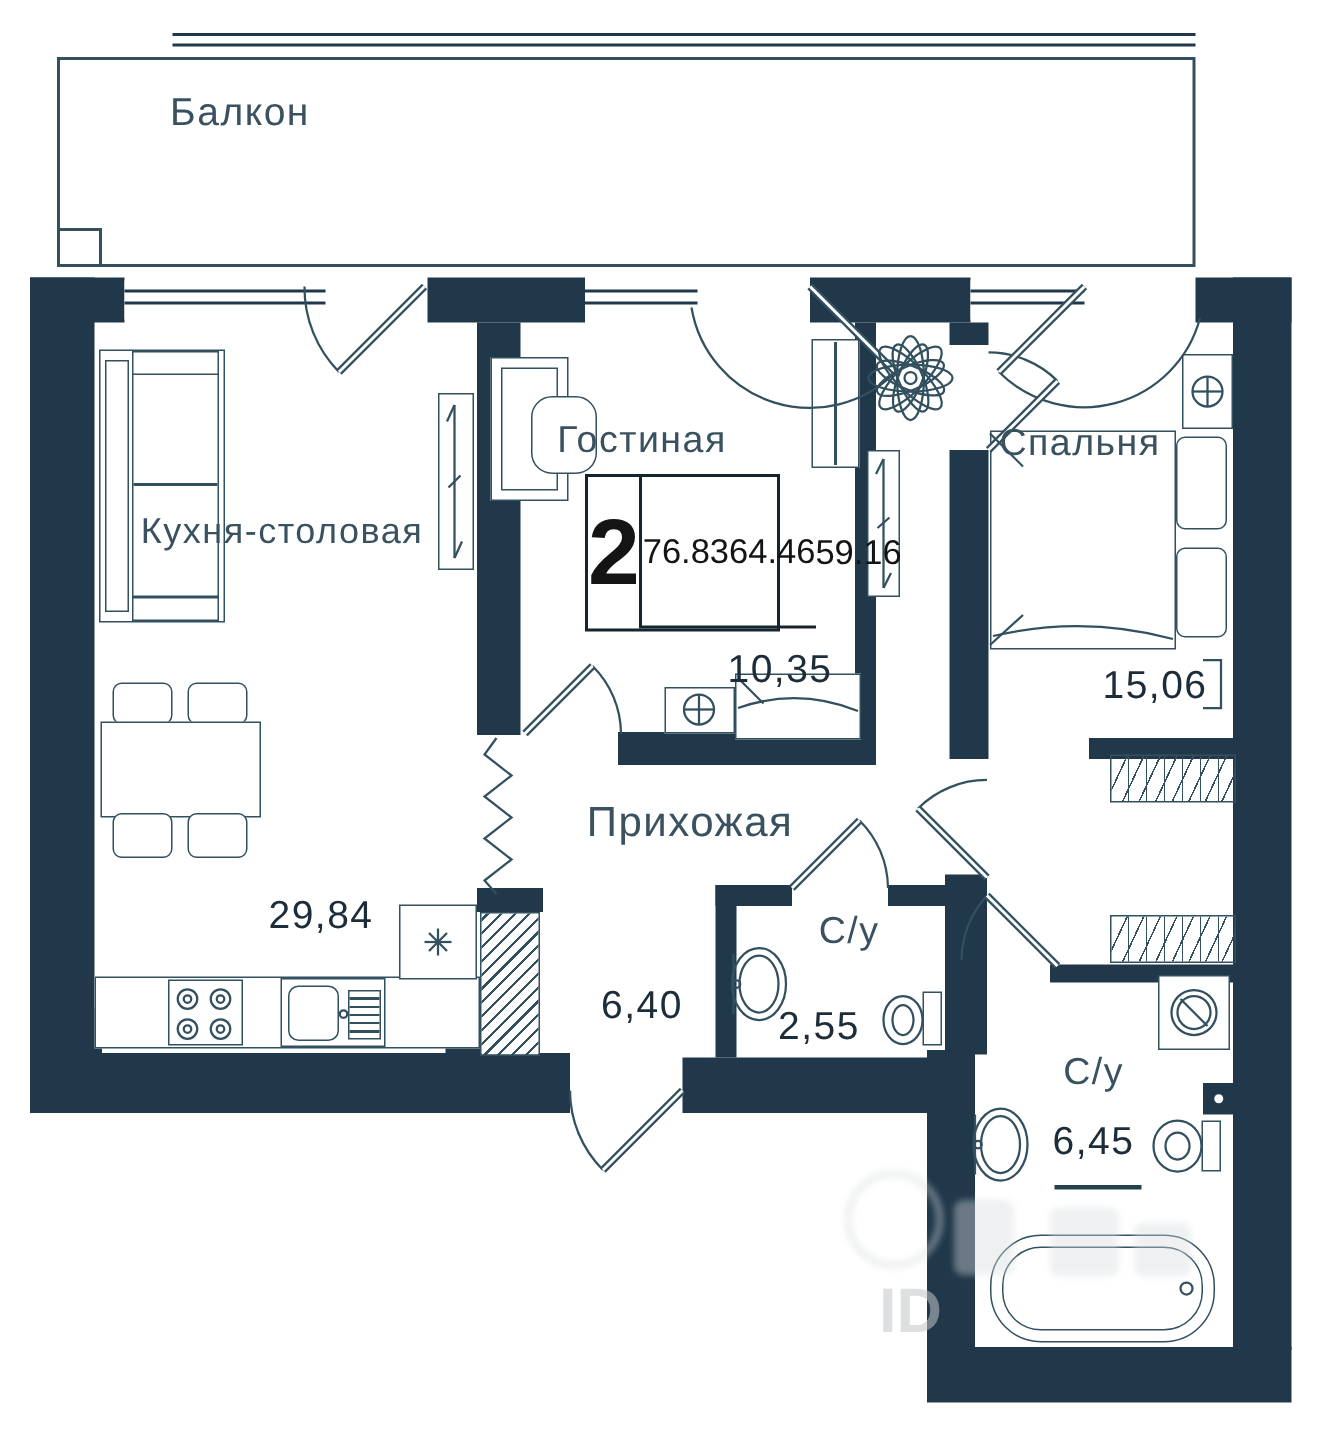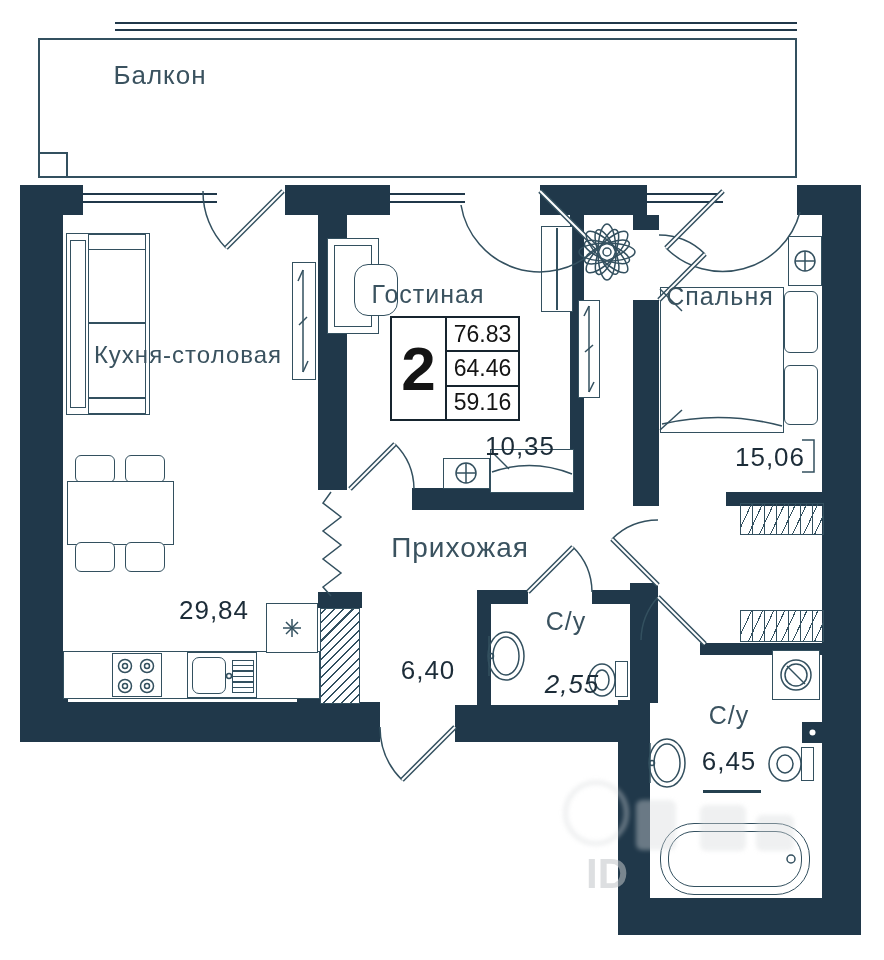--- a/index.html
+++ b/index.html
@@ -20,21 +20,21 @@
       repeating-linear-gradient(115deg,rgba(0,0,0,0) 0 9px,var(--line) 9px 10px);}
   .stripes{background:repeating-linear-gradient(180deg,#fff 0 4px,var(--line) 4px 5.5px);}
   svg.overlay{position:absolute;left:0;top:0;pointer-events:none;}
   svg .s{stroke:var(--line);stroke-width:1.5;fill:none;}
   svg .leaf{stroke:var(--line);stroke-width:5;}
   svg .leafcore{stroke:#fff;stroke-width:2;}
   .badge{position:absolute;left:390px;top:316px;width:130px;height:105px;display:flex;
          border:2px solid #16242e;background:#fff;box-sizing:border-box;}
   .badge .rooms{width:53px;display:flex;align-items:center;justify-content:center;
          font-size:62px;font-weight:700;color:var(--ink);border-right:2px solid #16242e;}
-  .badge .vals{flex:1;display:flex;flex-direction:column;}
+  .badge .vals{flex:1;display:flex;flex-direction:row;}
   .badge .vals div{flex:1;display:flex;align-items:center;justify-content:center;
          font-size:23px;color:var(--ink);border-bottom:2px solid #16242e;}
   .badge .vals div:last-child{border-bottom:none;}
   .dim{position:absolute;left:70px;top:113px;width:196px;color:#24404f;font-size:27px;
        letter-spacing:0.5px;border-bottom:2px solid #24404f;padding-bottom:7px;text-align:center;}
   .underline45{position:absolute;left:703px;top:790px;width:58px;height:3px;background:#24404f;}
   .wm-txt{position:absolute;color:#c2c6c9;opacity:.55;font-weight:700;}
   .wm-blob{position:absolute;background:#d8dbdd;opacity:.40;filter:blur(2px);border-radius:6px;}
 </style>
 </head>
@@ -270,21 +270,21 @@
   <div class="lbl" style="left:428px;top:294px;">Гостиная</div>
   <div class="num" style="left:520px;top:446px;">10,35</div>
 
   <div class="lbl" style="left:720px;top:296px;">Спальня</div>
   <div class="num" style="left:770px;top:457px;">15,06</div>
 
   <div class="lbl" style="left:460px;top:548px;font-size:28px;">Прихожая</div>
   <div class="num" style="left:428px;top:670px;">6,40</div>
 
   <div class="lbl" style="left:566px;top:621px;">С/у</div>
-  <div class="num" style="left:572px;top:684px;font-style:italic;">2,55</div>
+  <div class="num" style="left:546px;top:684px;">2,55</div>
 
   <div class="lbl" style="left:729px;top:715px;">С/у</div>
   <div class="num" style="left:729px;top:761px;">6,45</div>
   <div class="underline45"></div>
 
   <div class="badge">
     <div class="rooms">2</div>
     <div class="vals">
       <div>76.83</div>
       <div>64.46</div>

